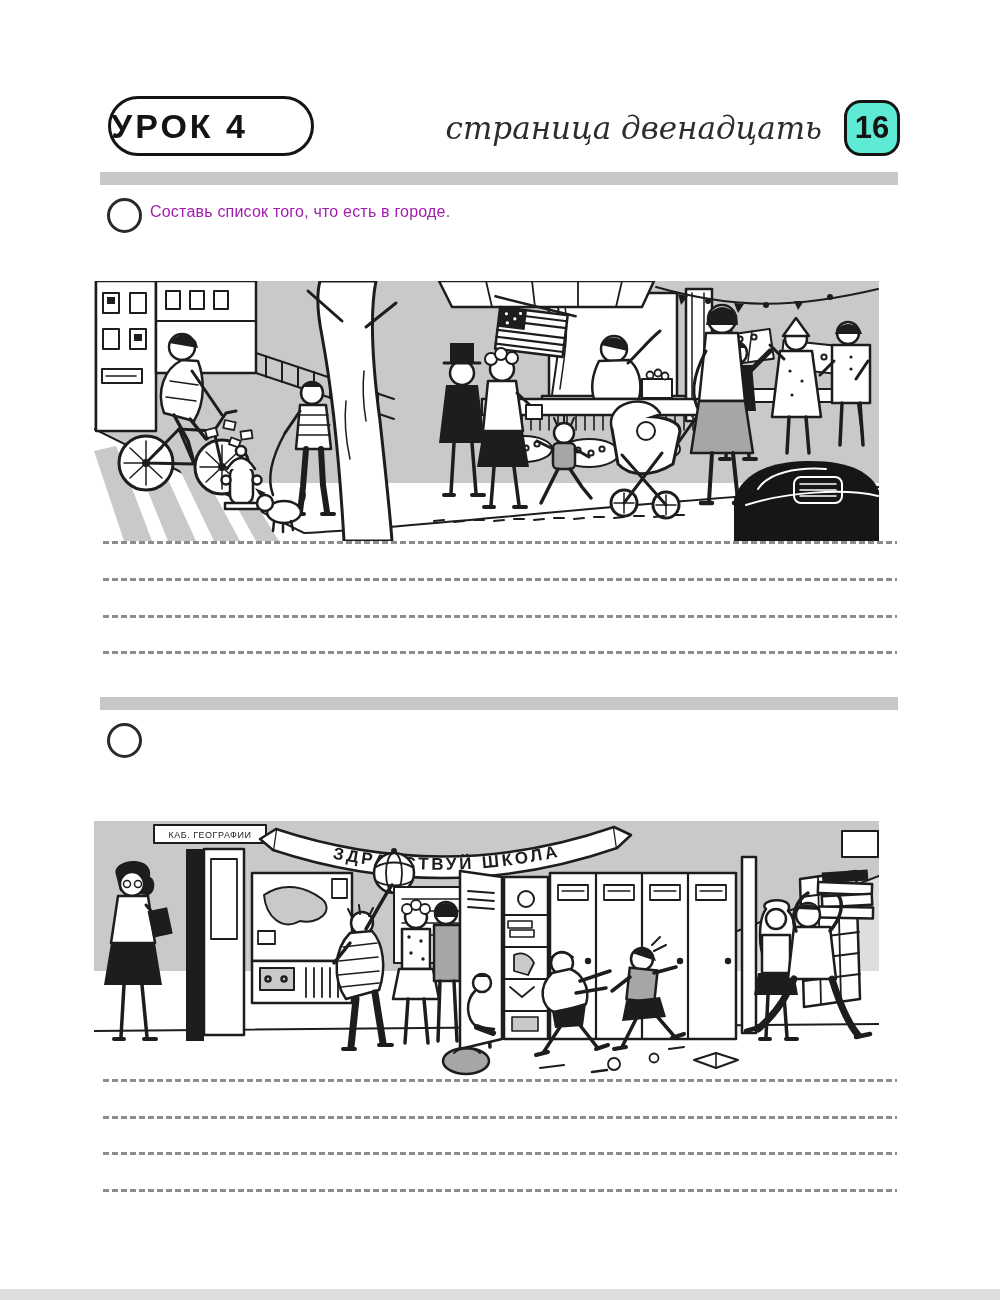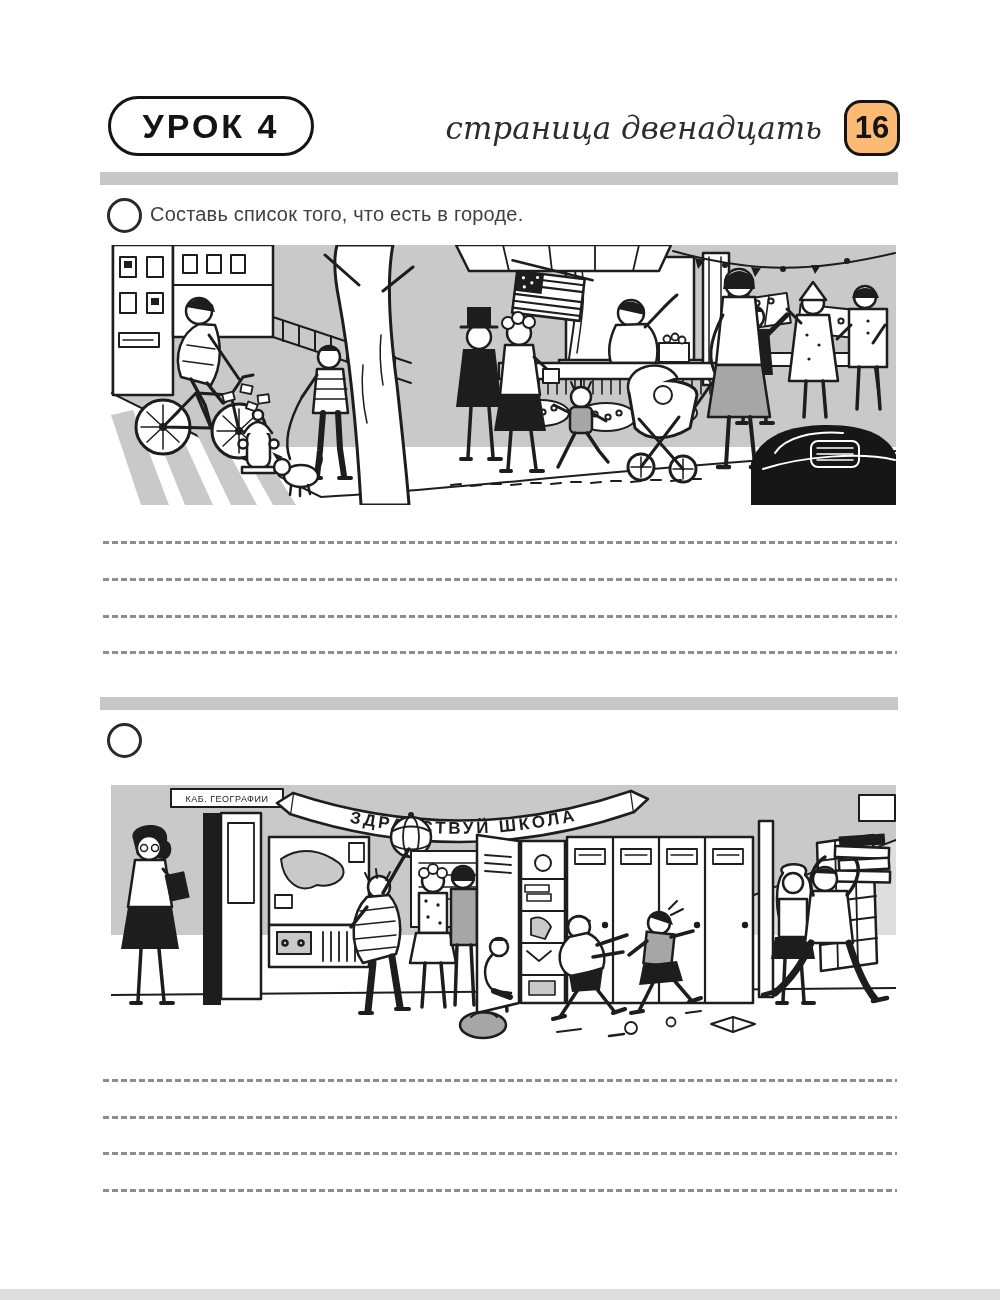--- a/index.html
+++ b/index.html
@@ -3,47 +3,47 @@
 <meta charset="utf-8">
 <style>
   html,body{margin:0;padding:0;background:#ffffff;}
   .page{
     position:relative;width:1000px;height:1300px;background:#ffffff;
     font-family:"Liberation Sans",sans-serif;overflow:hidden;
   }
   .lesson-pill{
     position:absolute;left:108px;top:96px;width:200px;height:54px;
     border:3px solid #141414;border-radius:30px;background:#fff;
-    display:flex;align-items:center;justify-content:center;
+    display:flex;align-items:center;justify-content:flex-start;
     font-weight:bold;font-size:34px;letter-spacing:3px;color:#141414;
   }
   .page-caption{
     position:absolute;right:178px;top:110px;
     font-family:"DejaVu Serif",serif;font-style:italic;
     font-size:31px;color:#2c2c2c;white-space:nowrap;
   }
   .page-num-badge{
     position:absolute;left:844px;top:100px;width:50px;height:50px;
-    border:3px solid #141414;border-radius:17px;background:#fdba74;
+    border:3px solid #141414;border-radius:17px;background:#5eead4;
     display:flex;align-items:center;justify-content:center;
     font-weight:bold;font-size:31px;color:#141414;
   }
   .section-bar{
     position:absolute;left:100px;width:798px;height:13px;background:#c7c7c7;
   }
   .task-circle{
     position:absolute;left:107px;width:29px;height:29px;
     border:3px solid #2a2a2a;border-radius:50%;background:#fff;
   }
   .task-label{
-    position:absolute;left:150px;font-size:20px;color:#404040;
+    position:absolute;left:150px;font-size:16px;color:#a21caf;
     letter-spacing:0.2px;white-space:nowrap;
   }
   .scene{
-    position:absolute;left:111px;width:785px;height:260px;
+    position:absolute;left:94px;width:785px;height:260px;margin-top:36px;
   }
   .scene svg{display:block;width:785px;height:260px;}
   .wline{
     position:absolute;left:103px;width:794px;height:3px;
     background:repeating-linear-gradient(90deg,#8d8d8d 0 6px,rgba(0,0,0,0) 6px 9px);
   }
   .footer-bar{
     position:absolute;left:0;top:1289px;width:1000px;height:11px;background:#dedede;
   }
   .banner-text{

